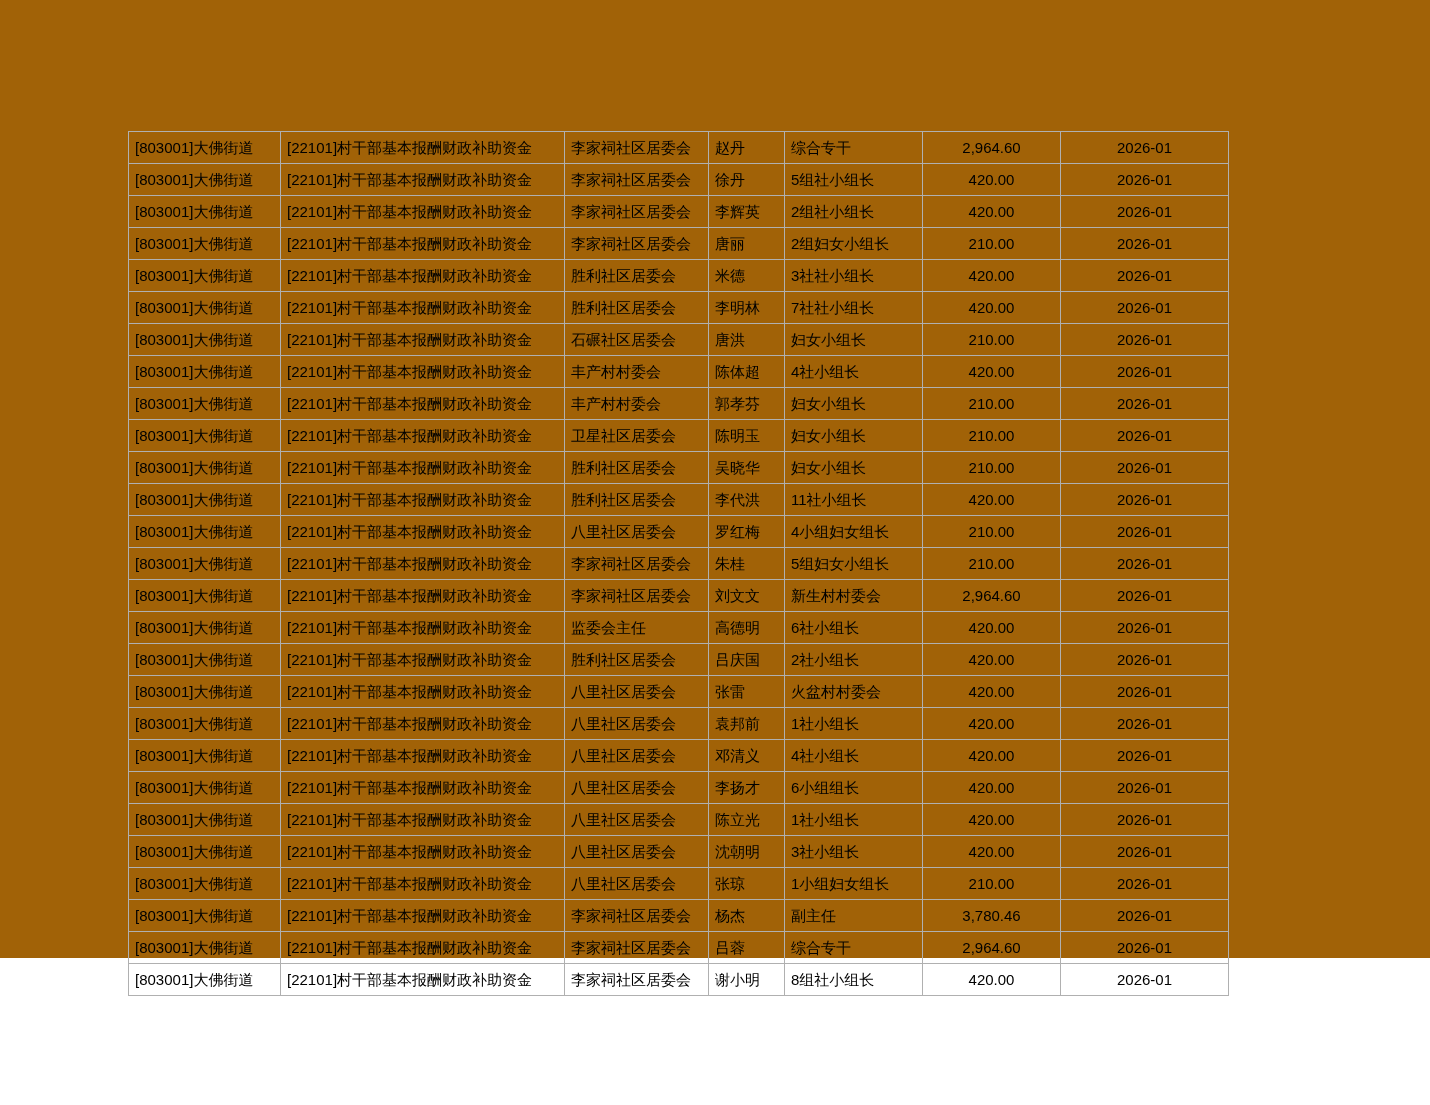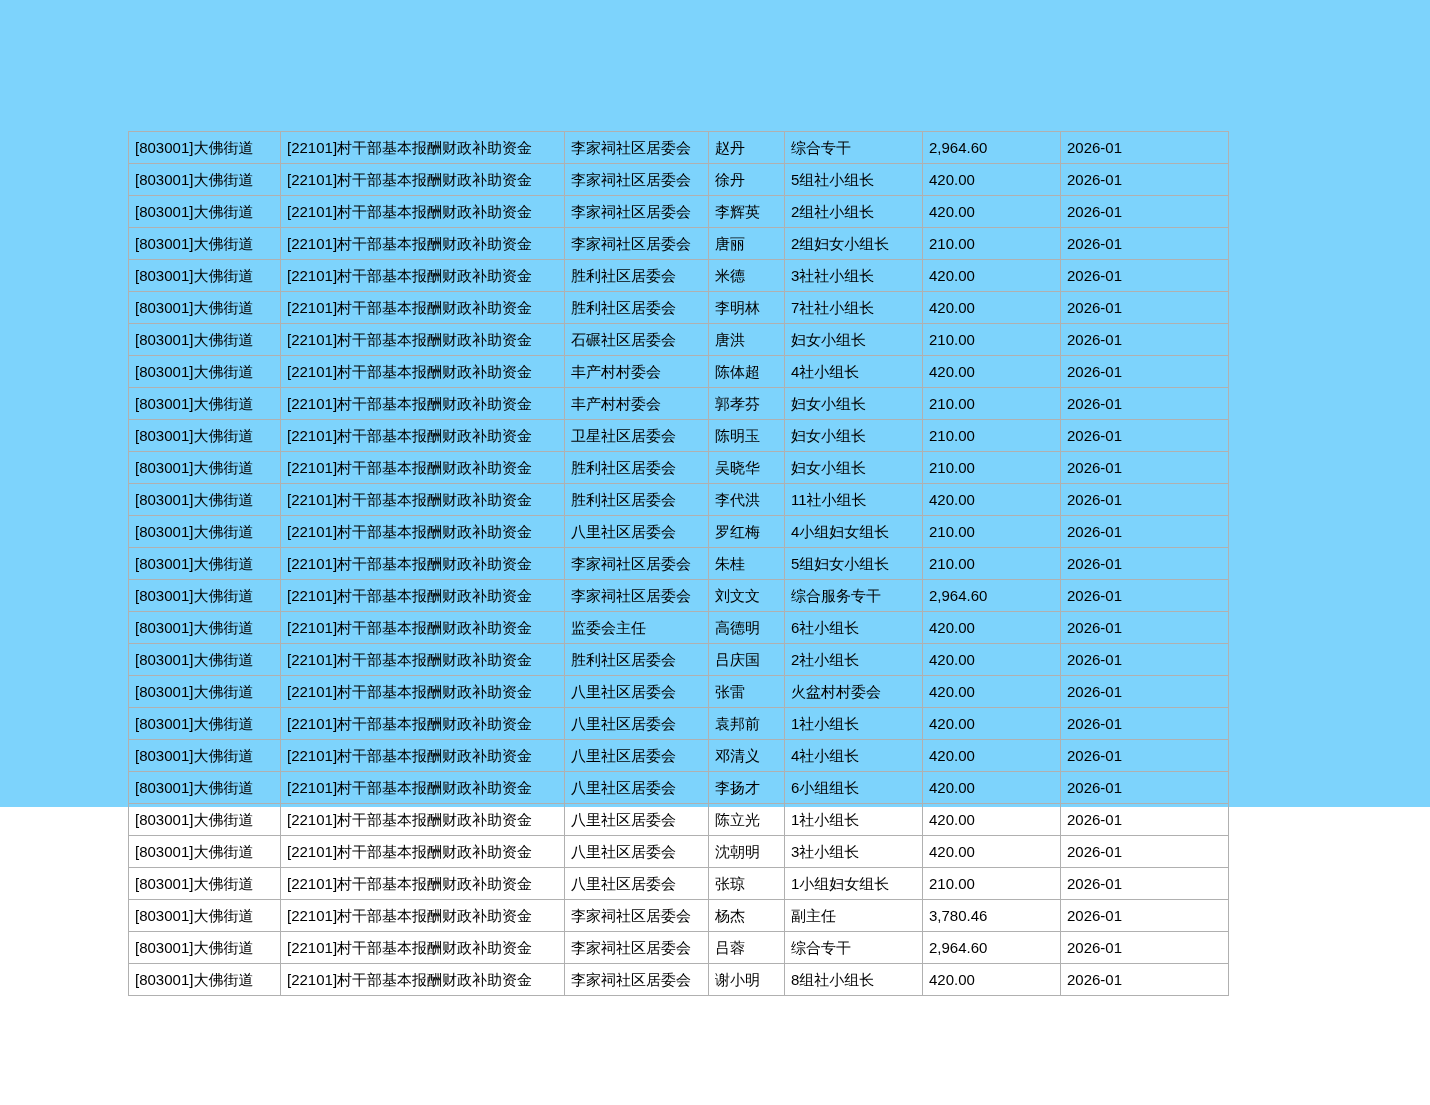--- a/index.html
+++ b/index.html
@@ -10,22 +10,22 @@
   body {
     width: 1430px;
     height: 1105px;
     font-family: "Liberation Sans", "DejaVu Sans", sans-serif;
     color: #000000;
     overflow: hidden;
   }
   .page {
     position: relative;
     width: 1430px;
-    height: 807px;
-    background: #7dd3fc;
+    height: 958px;
+    background: #a16207;
   }
   .table-wrap {
     position: absolute;
     left: 128px;
     top: 131px;
     width: 1100px;
   }
   table.data-table {
     border-collapse: collapse;
     table-layout: fixed;
@@ -43,25 +43,25 @@
   }
   col.c-dept    { width: 152px; }
   col.c-fund    { width: 284px; }
   col.c-org     { width: 144px; }
   col.c-name    { width: 76px; }
   col.c-post    { width: 138px; }
   col.c-amount  { width: 138px; }
   col.c-period  { width: 168px; }
 
   td.amount {
-    text-align: left;
+    text-align: center;
     padding-right: 8px;
   }
   td.period {
-    text-align: left;
+    text-align: center;
     padding-left: 8px;
   }
 </style>
 </head>
 <body>
 
 <div class="page">
   <div class="table-wrap">
     <table class="data-table">
       <colgroup>
@@ -198,21 +198,21 @@
             <td>朱桂</td>
             <td>5组妇女小组长</td>
             <td class="amount">210.00</td>
             <td class="period">2026-01</td>
           </tr>
           <tr>
             <td>[803001]大佛街道</td>
             <td>[22101]村干部基本报酬财政补助资金</td>
             <td>李家祠社区居委会</td>
             <td>刘文文</td>
-            <td>综合服务专干</td>
+            <td>新生村村委会</td>
             <td class="amount">2,964.60</td>
             <td class="period">2026-01</td>
           </tr>
           <tr>
             <td>[803001]大佛街道</td>
             <td>[22101]村干部基本报酬财政补助资金</td>
             <td>监委会主任</td>
             <td>高德明</td>
             <td>6社小组长</td>
             <td class="amount">420.00</td>

